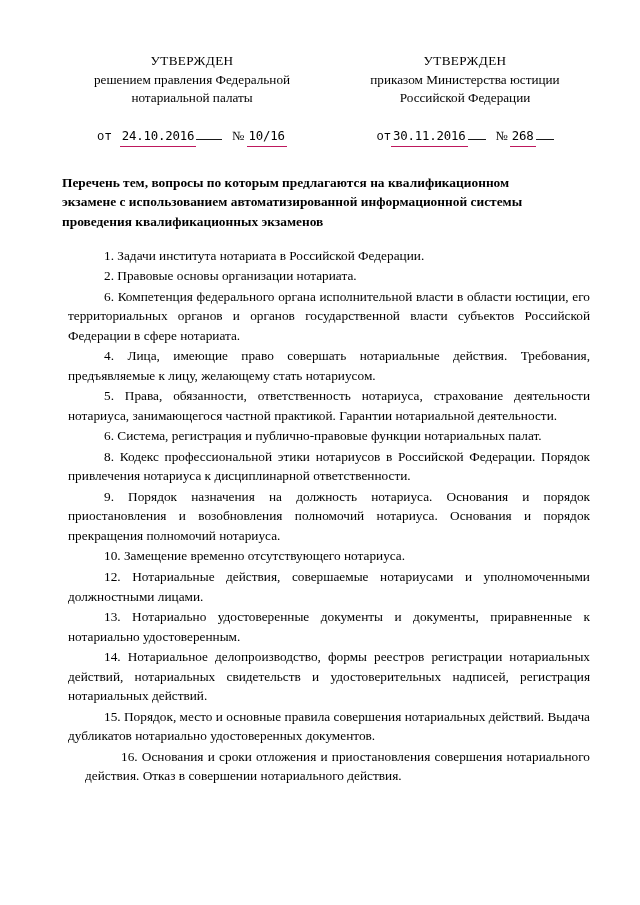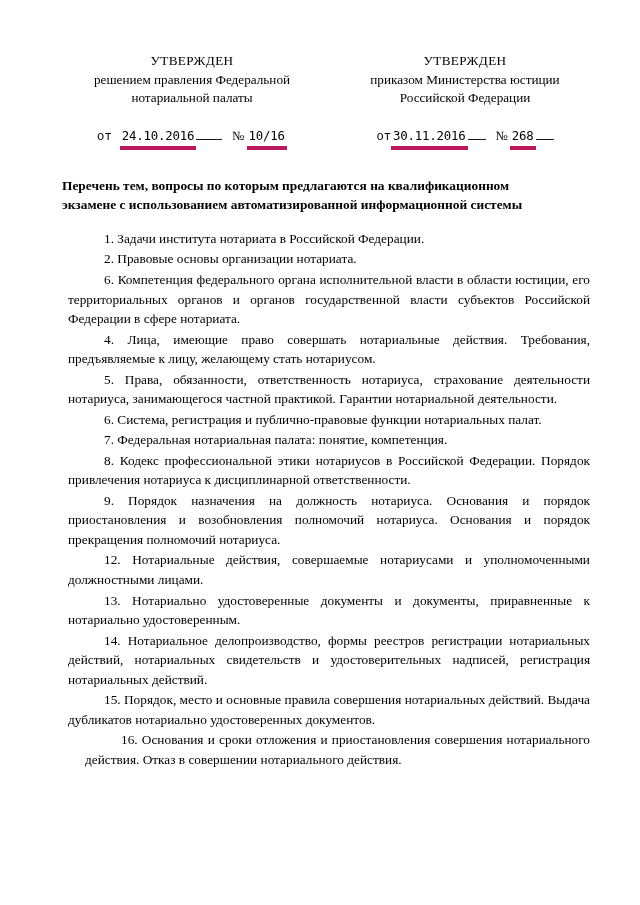--- a/index.html
+++ b/index.html
@@ -57,21 +57,21 @@
     white-space: nowrap;
   }
   .doc-ref .lbl {
     font-family: Liberation Mono, monospace;
     font-size: 12.2px;
   }
   .typed {
     font-family: "DejaVu Sans Mono", "Liberation Mono", monospace;
     font-size: 12.4px;
     letter-spacing: -0.2px;
-    border-bottom: 4px solid #be185d;
+    border-bottom: 1px solid #be185d;
     padding: 0 2px 1px 2px;
     display: inline-block;
   }
   .rule {
     border-bottom: 1px solid #1a1a1a;
     display: inline-block;
     height: 11px;
   }
   .rule.w-sm { width: 18px; }
   .rule.w-md { width: 26px; }
@@ -149,32 +149,33 @@
         <span class="typed">268</span>
         <span class="rule w-sm"></span>
       </div>
     </div>
 
   </div>
 
   <div class="doc-title">
     <span class="tline">Перечень тем, вопросы по которым предлагаются на квалификационном</span>
     <span class="tline">экзамене с использованием автоматизированной информационной системы</span>
+    <span class="tline">проведения квалификационных экзаменов</span>
   </div>
 
   <div class="body-list">
     <p class="item">1. Задачи института нотариата в Российской Федерации.</p>
     <p class="item">2. Правовые основы организации нотариата.</p>
     <p class="item">6. Компетенция федерального органа исполнительной власти в области юстиции, его территориальных органов и органов государственной власти субъектов Российской Федерации в сфере нотариата.</p>
     <p class="item">4. Лица, имеющие право совершать нотариальные действия. Требования, предъявляемые к лицу, желающему стать нотариусом.</p>
     <p class="item">5. Права, обязанности, ответственность нотариуса, страхование деятельности нотариуса, занимающегося частной практикой. Гарантии нотариальной деятельности.</p>
     <p class="item">6. Система, регистрация и публично-правовые функции нотариальных палат.</p>
-    <p class="item">7. Федеральная нотариальная палата: понятие, компетенция.</p>
     <p class="item">8. Кодекс профессиональной этики нотариусов в Российской Федерации. Порядок привлечения нотариуса к дисциплинарной ответственности.</p>
     <p class="item">9. Порядок назначения на должность нотариуса. Основания и порядок приостановления и возобновления полномочий нотариуса. Основания и порядок прекращения полномочий нотариуса.</p>
+    <p class="item">10. Замещение временно отсутствующего нотариуса.</p>
     <p class="item">12. Нотариальные действия, совершаемые нотариусами и уполномоченными должностными лицами.</p>
     <p class="item">13. Нотариально удостоверенные документы и документы, приравненные к нотариально удостоверенным.</p>
     <p class="item">14. Нотариальное делопроизводство, формы реестров регистрации нотариальных действий, нотариальных свидетельств и удостоверительных надписей, регистрация нотариальных действий.</p>
     <p class="item">15. Порядок, место и основные правила совершения нотариальных действий. Выдача дубликатов нотариально удостоверенных документов.</p>
     <p class="item">16. Основания и сроки отложения и приостановления совершения нотариального действия. Отказ в совершении нотариального действия.</p>
   </div>
 
 </div>
 
 </body></html>

